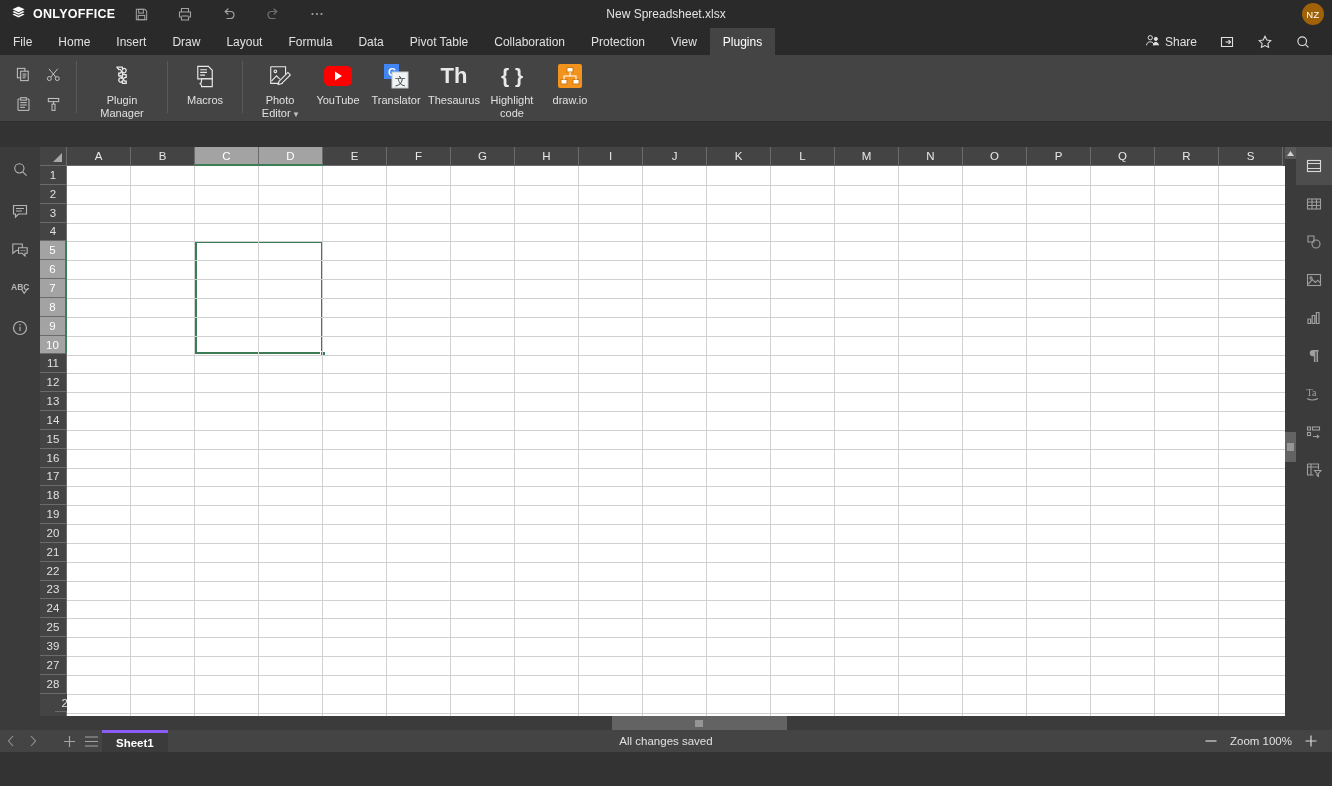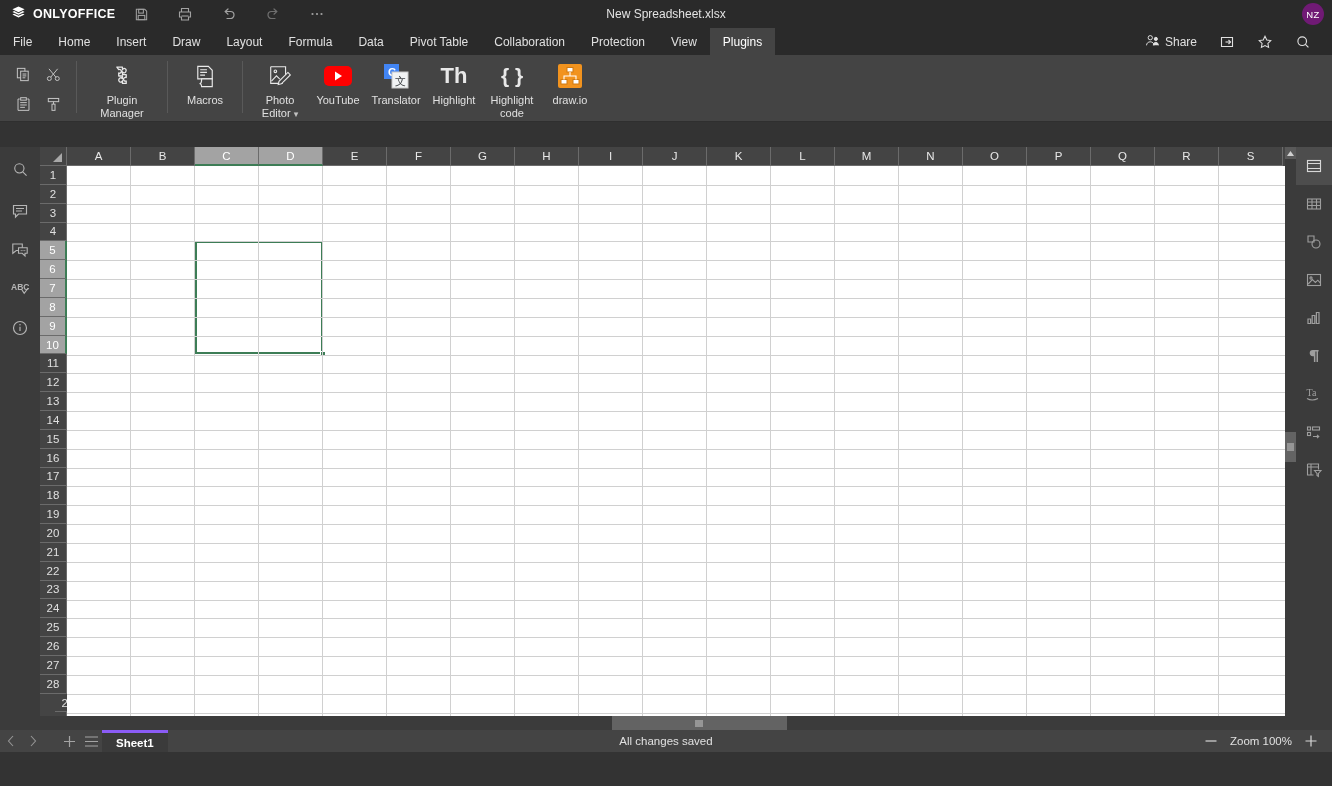--- a/index.html
+++ b/index.html
@@ -31,21 +31,21 @@
     opacity: .72;
   }
   .qa-btn.dim { opacity: .42; }
   .doc-title {
     position: absolute; left: 0; right: 0; text-align: center;
     color: #e3e3e3; font-size: 12px; pointer-events: none;
   }
   .avatar {
     position: absolute; right: 8px; top: 3px;
     width: 22px; height: 22px; border-radius: 50%;
-    background: #701a75; color: #ffffff;
+    background: #a16207; color: #ffffff;
     font-size: 9.5px; display: flex; align-items: center; justify-content: center;
     letter-spacing: .3px;
   }
 
   
   .menubar {
     position: absolute; top: 28px; left: 0; width: 1332px; height: 27px;
     background: #2a2a2a; display: flex; align-items: stretch;
   }
   .menu-item {
@@ -424,21 +424,21 @@
           <text x="12" y="22" font-family="Liberation Serif, serif" font-size="11" fill="#3c4043">文</text>
         </svg>
       </div>
       <div class="tb-lbl">Translator</div>
     </div>
 
     <div class="tb-item">
       <div class="tb-ico">
         <span style="color:#e8e8e8;font-size:22px;font-weight:bold;font-family:'Liberation Sans',sans-serif;">Th</span>
       </div>
-      <div class="tb-lbl">Highlight</div>
+      <div class="tb-lbl">Thesaurus</div>
     </div>
 
     <div class="tb-item">
       <div class="tb-ico">
         <span style="color:#e8e8e8;font-size:21px;font-weight:bold;font-family:'Liberation Sans',sans-serif;">{ }</span>
       </div>
       <div class="tb-lbl">Highlight code</div>
     </div>
 
     <div class="tb-item">
@@ -535,21 +535,21 @@
         <div class="rh" style="height: 18.85px;">16</div>
         <div class="rh" style="height: 18.85px;">17</div>
         <div class="rh" style="height: 18.85px;">18</div>
         <div class="rh" style="height: 18.85px;">19</div>
         <div class="rh" style="height: 18.85px;">20</div>
         <div class="rh" style="height: 18.85px;">21</div>
         <div class="rh" style="height: 18.85px;">22</div>
         <div class="rh" style="height: 18.85px;">23</div>
         <div class="rh" style="height: 18.85px;">24</div>
         <div class="rh" style="height: 18.85px;">25</div>
-        <div class="rh" style="height: 18.85px;">26</div>
+        <div class="rh" style="height: 18.85px;">39</div>
         <div class="rh" style="height: 18.85px;">27</div>
         <div class="rh" style="height: 18.85px;">28</div>
         <div class="rh" style="height: 18.85px; margin-left: 15px;">29</div>
         <div class="rh" style="height: 18.85px;">30</div>
         <div class="rh" style="height: 18.85px;">31</div>
       </div>
     <div class="cells" id="cells">
       <div class="selection" id="sel" style="left: 128px; top: 75px; width: 128px; height: 113px; border-color: rgb(61, 125, 86);"></div>
       <div class="fillhandle" id="fh" style="left: 253px; top: 185px; background: rgb(61, 125, 86);"></div>
     <div class="gline-v" style="left: 63px;"></div>

